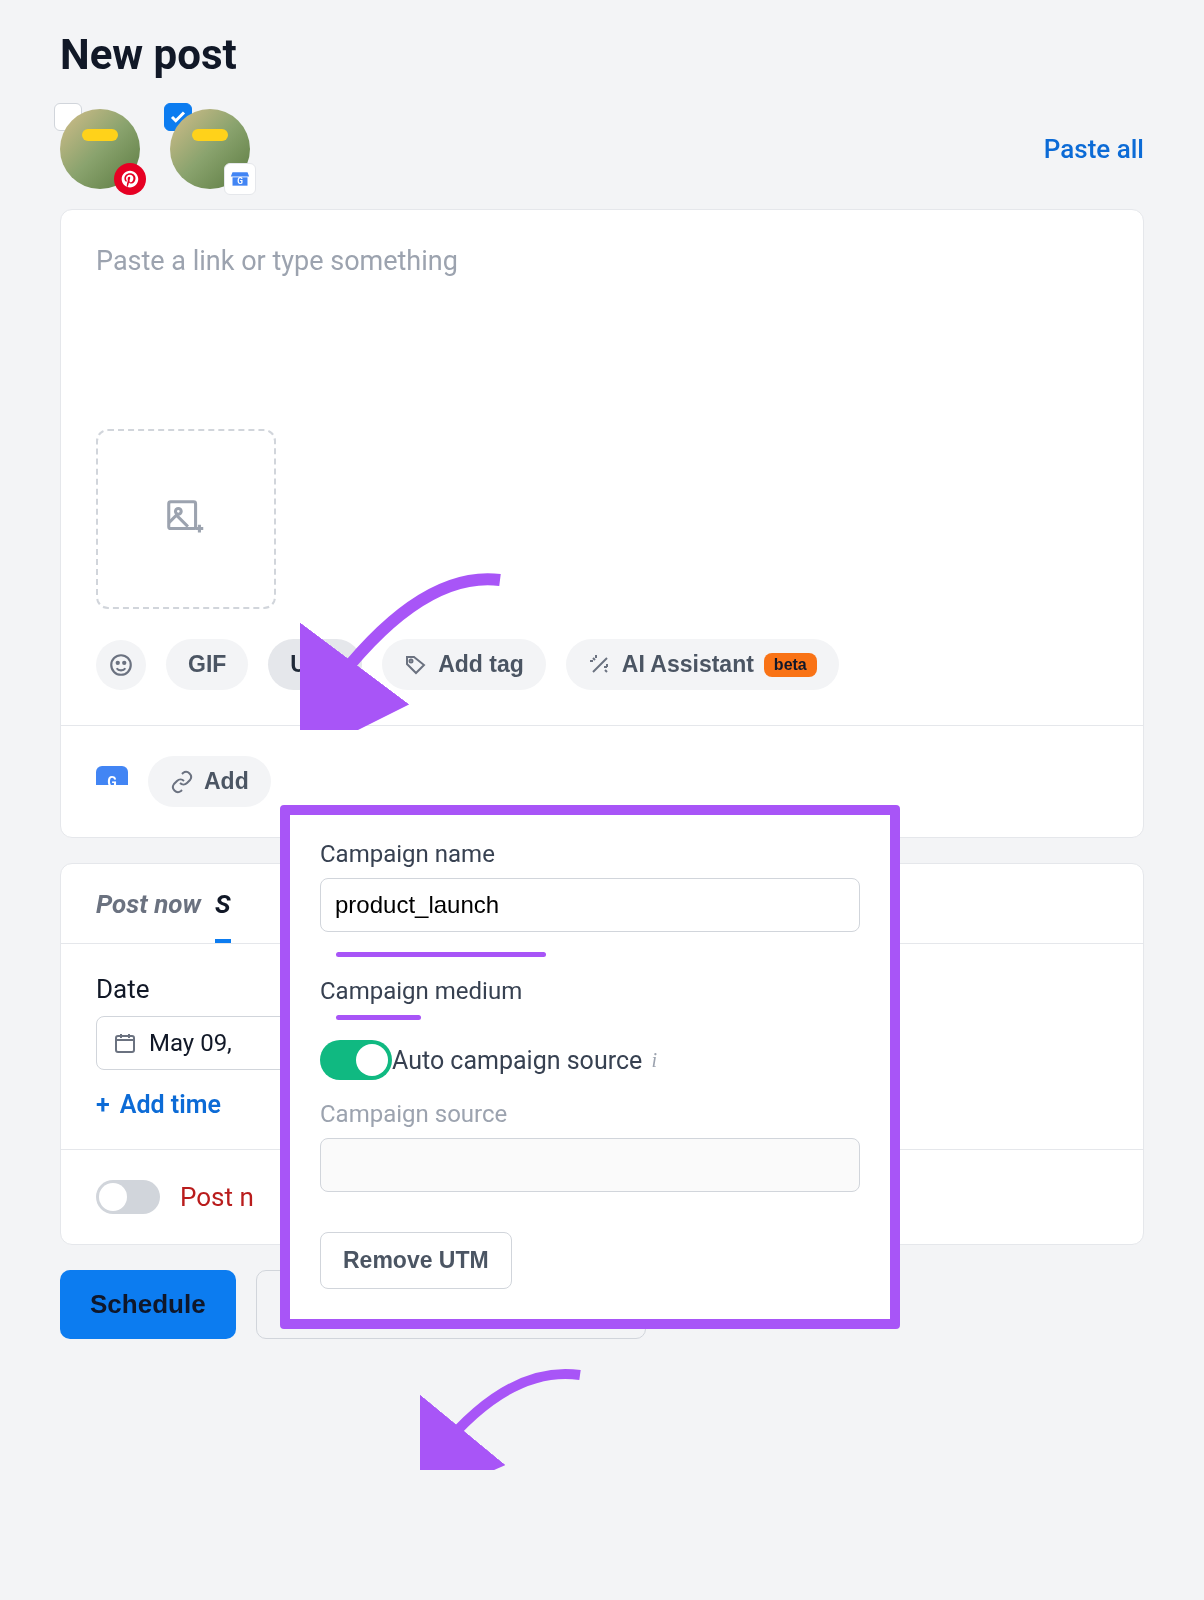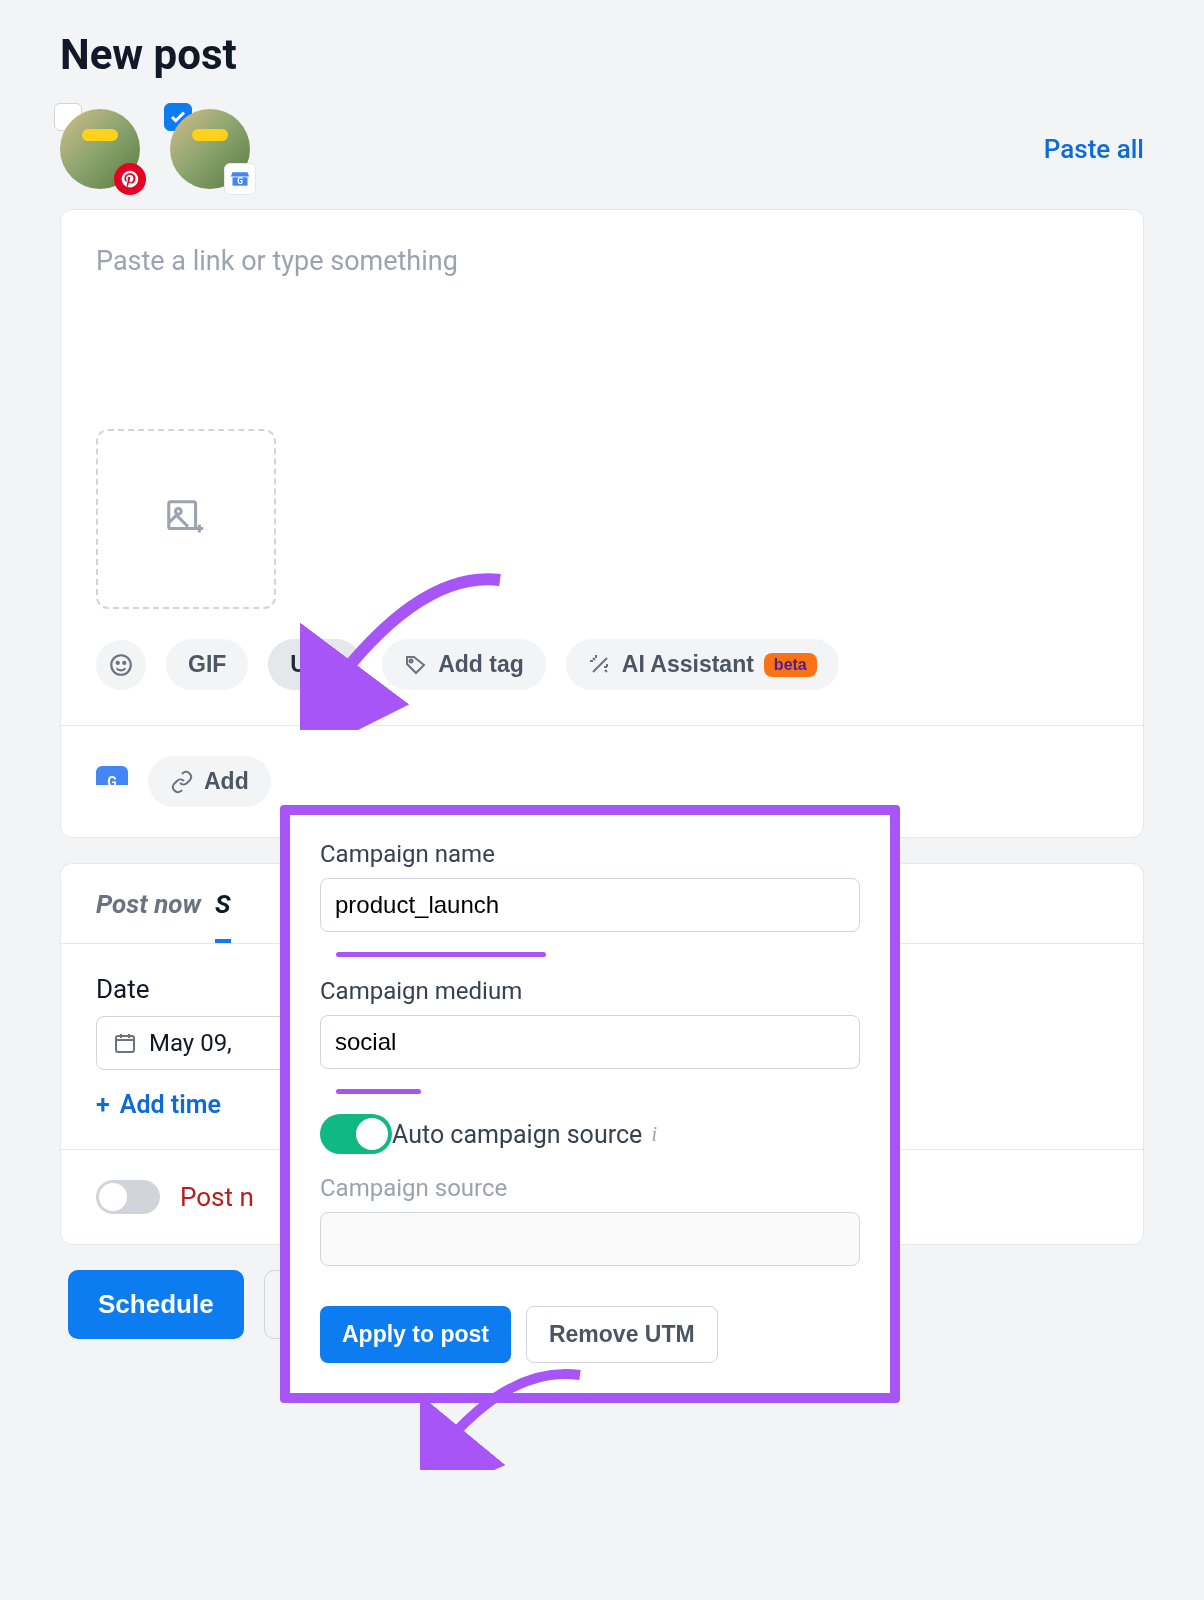--- a/index.html
+++ b/index.html
@@ -141,21 +141,21 @@
     cursor: pointer;
     border: none;
   }
   .pill.active {
     background: #e5e7eb;
     color: #1f2937;
   }
   .pill.icon-only { padding: 12px; width: 50px; height: 50px; justify-content: center; }
   .badge-beta {
     background: #f97316;
-    color: #4c1d95;
+    color: #0f172a;
     font-size: 16px;
     font-weight: 700;
     padding: 3px 10px;
     border-radius: 8px;
   }
   .editor-mid {
     border-top: 1px solid #e5e7eb;
     padding: 30px 35px;
     display: flex;
     align-items: center;
@@ -268,21 +268,21 @@
     gap: 20px;
   }
   .btn {
     border-radius: 10px;
     padding: 18px 30px;
     font-size: 26px;
     font-weight: 700;
     cursor: pointer;
     border: none;
   }
-  .btn-primary { background: #0c7cf0; color: #ffffff; margin-left: 8px; }
+  .btn-primary { background: #0c7cf0; color: #0f172a; }
   .btn-secondary { background: #f3f4f6; color: #4b5563; border: 1px solid #d1d5db; }
   
   .popover {
     position: absolute;
     top: 805px;
     left: 280px;
     width: 620px;
     background: #fff;
     border: 10px solid #a855f7;
     border-radius: 4px;
@@ -447,34 +447,32 @@
   <button class="btn btn-secondary">Schedule &amp; create another</button>
 </div>
 
 <div class="popover">
 
   <div class="field-label">Campaign name</div>
   <input class="text-input" value="product_launch" style="">
   <div class="underline w1"></div>
 
   <div class="field-label">Campaign medium</div>
-  <input class="text-input" value="social" style="">
   <div class="underline w2"></div>
 
   <div class="toggle-row">
     <div class="toggle-on"></div>
     <span class="toggle-label">Auto campaign source</span>
     <span class="info-i">i</span>
   </div>
 
   <div class="field-label disabled">Campaign source</div>
   <input class="text-input" disabled="" value="" style="">
 
   <div class="popover-actions">
-    <button class="btn-apply">Apply to post</button>
     <button class="btn-remove">Remove UTM</button>
   </div>
 </div>
 
 <svg class="arrow" style="top:560px; left:300px;" width="220" height="170" viewBox="0 0 220 170">
   <defs>
       <marker id="ah1" markerWidth="12" markerHeight="12" refX="3" refY="6" orient="auto">
         <path d="M0,0 L12,6 L0,12 z" fill="#a855f7"></path>
       </marker>
     </defs>

